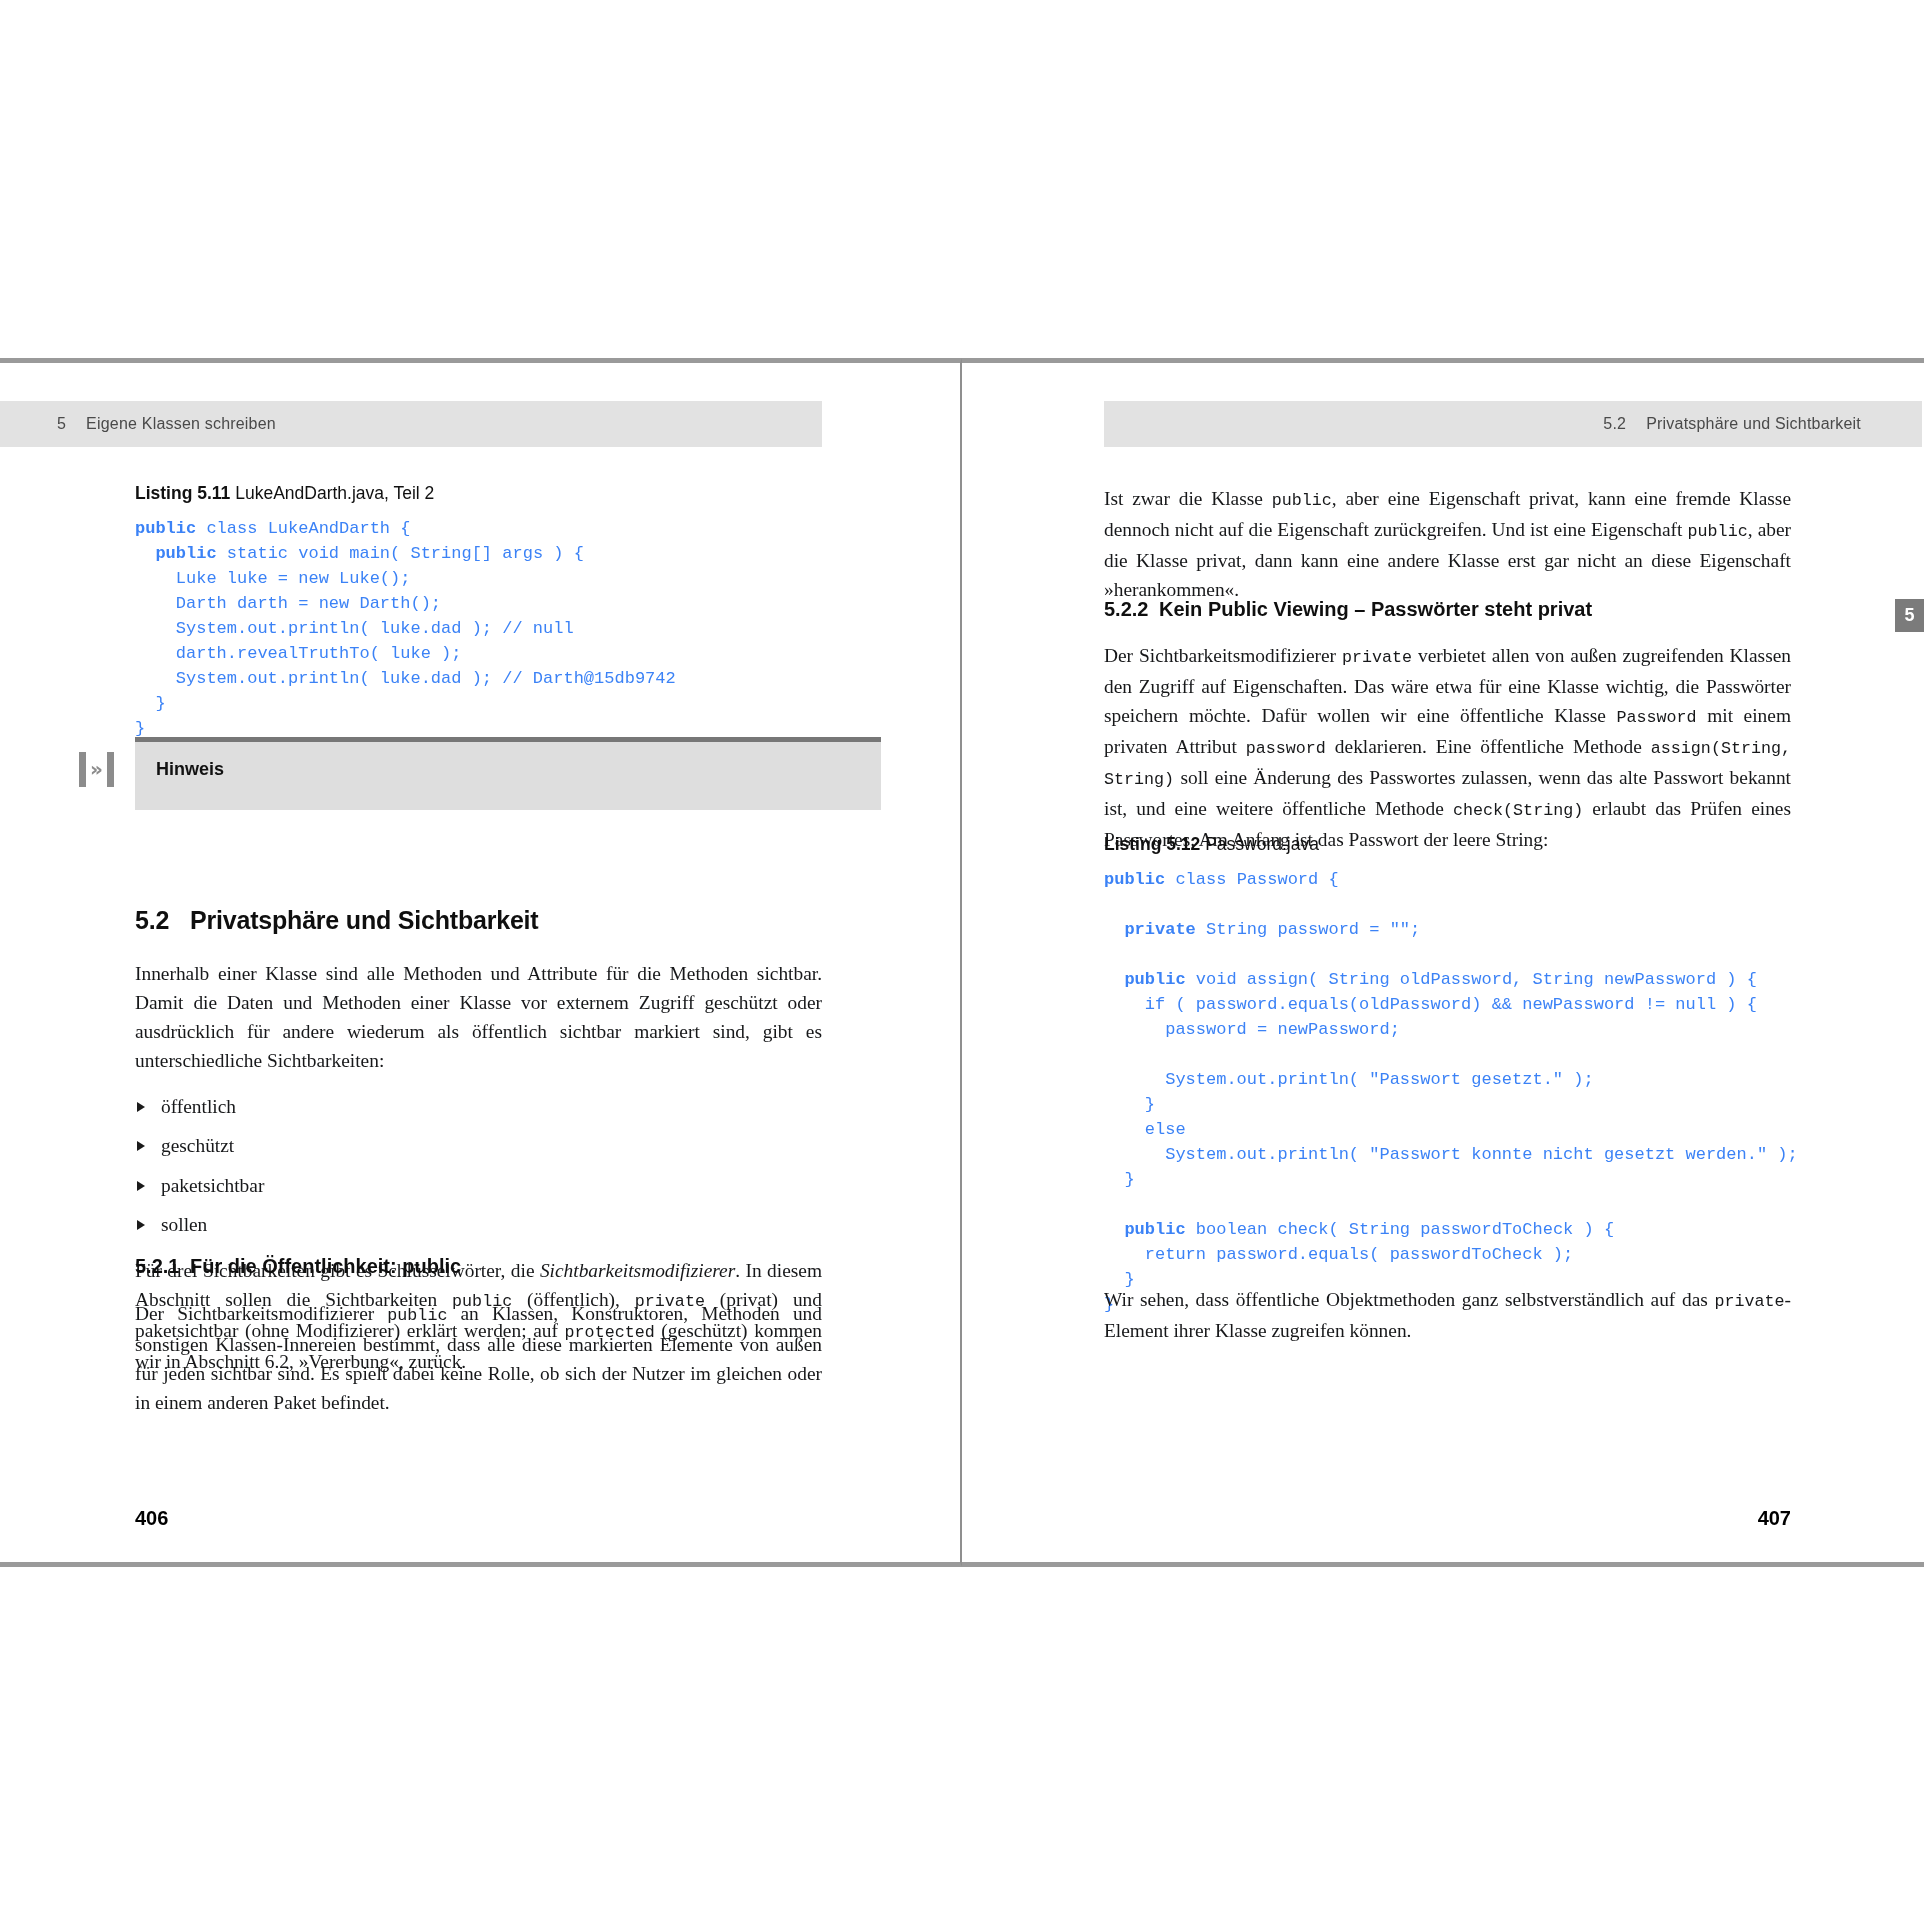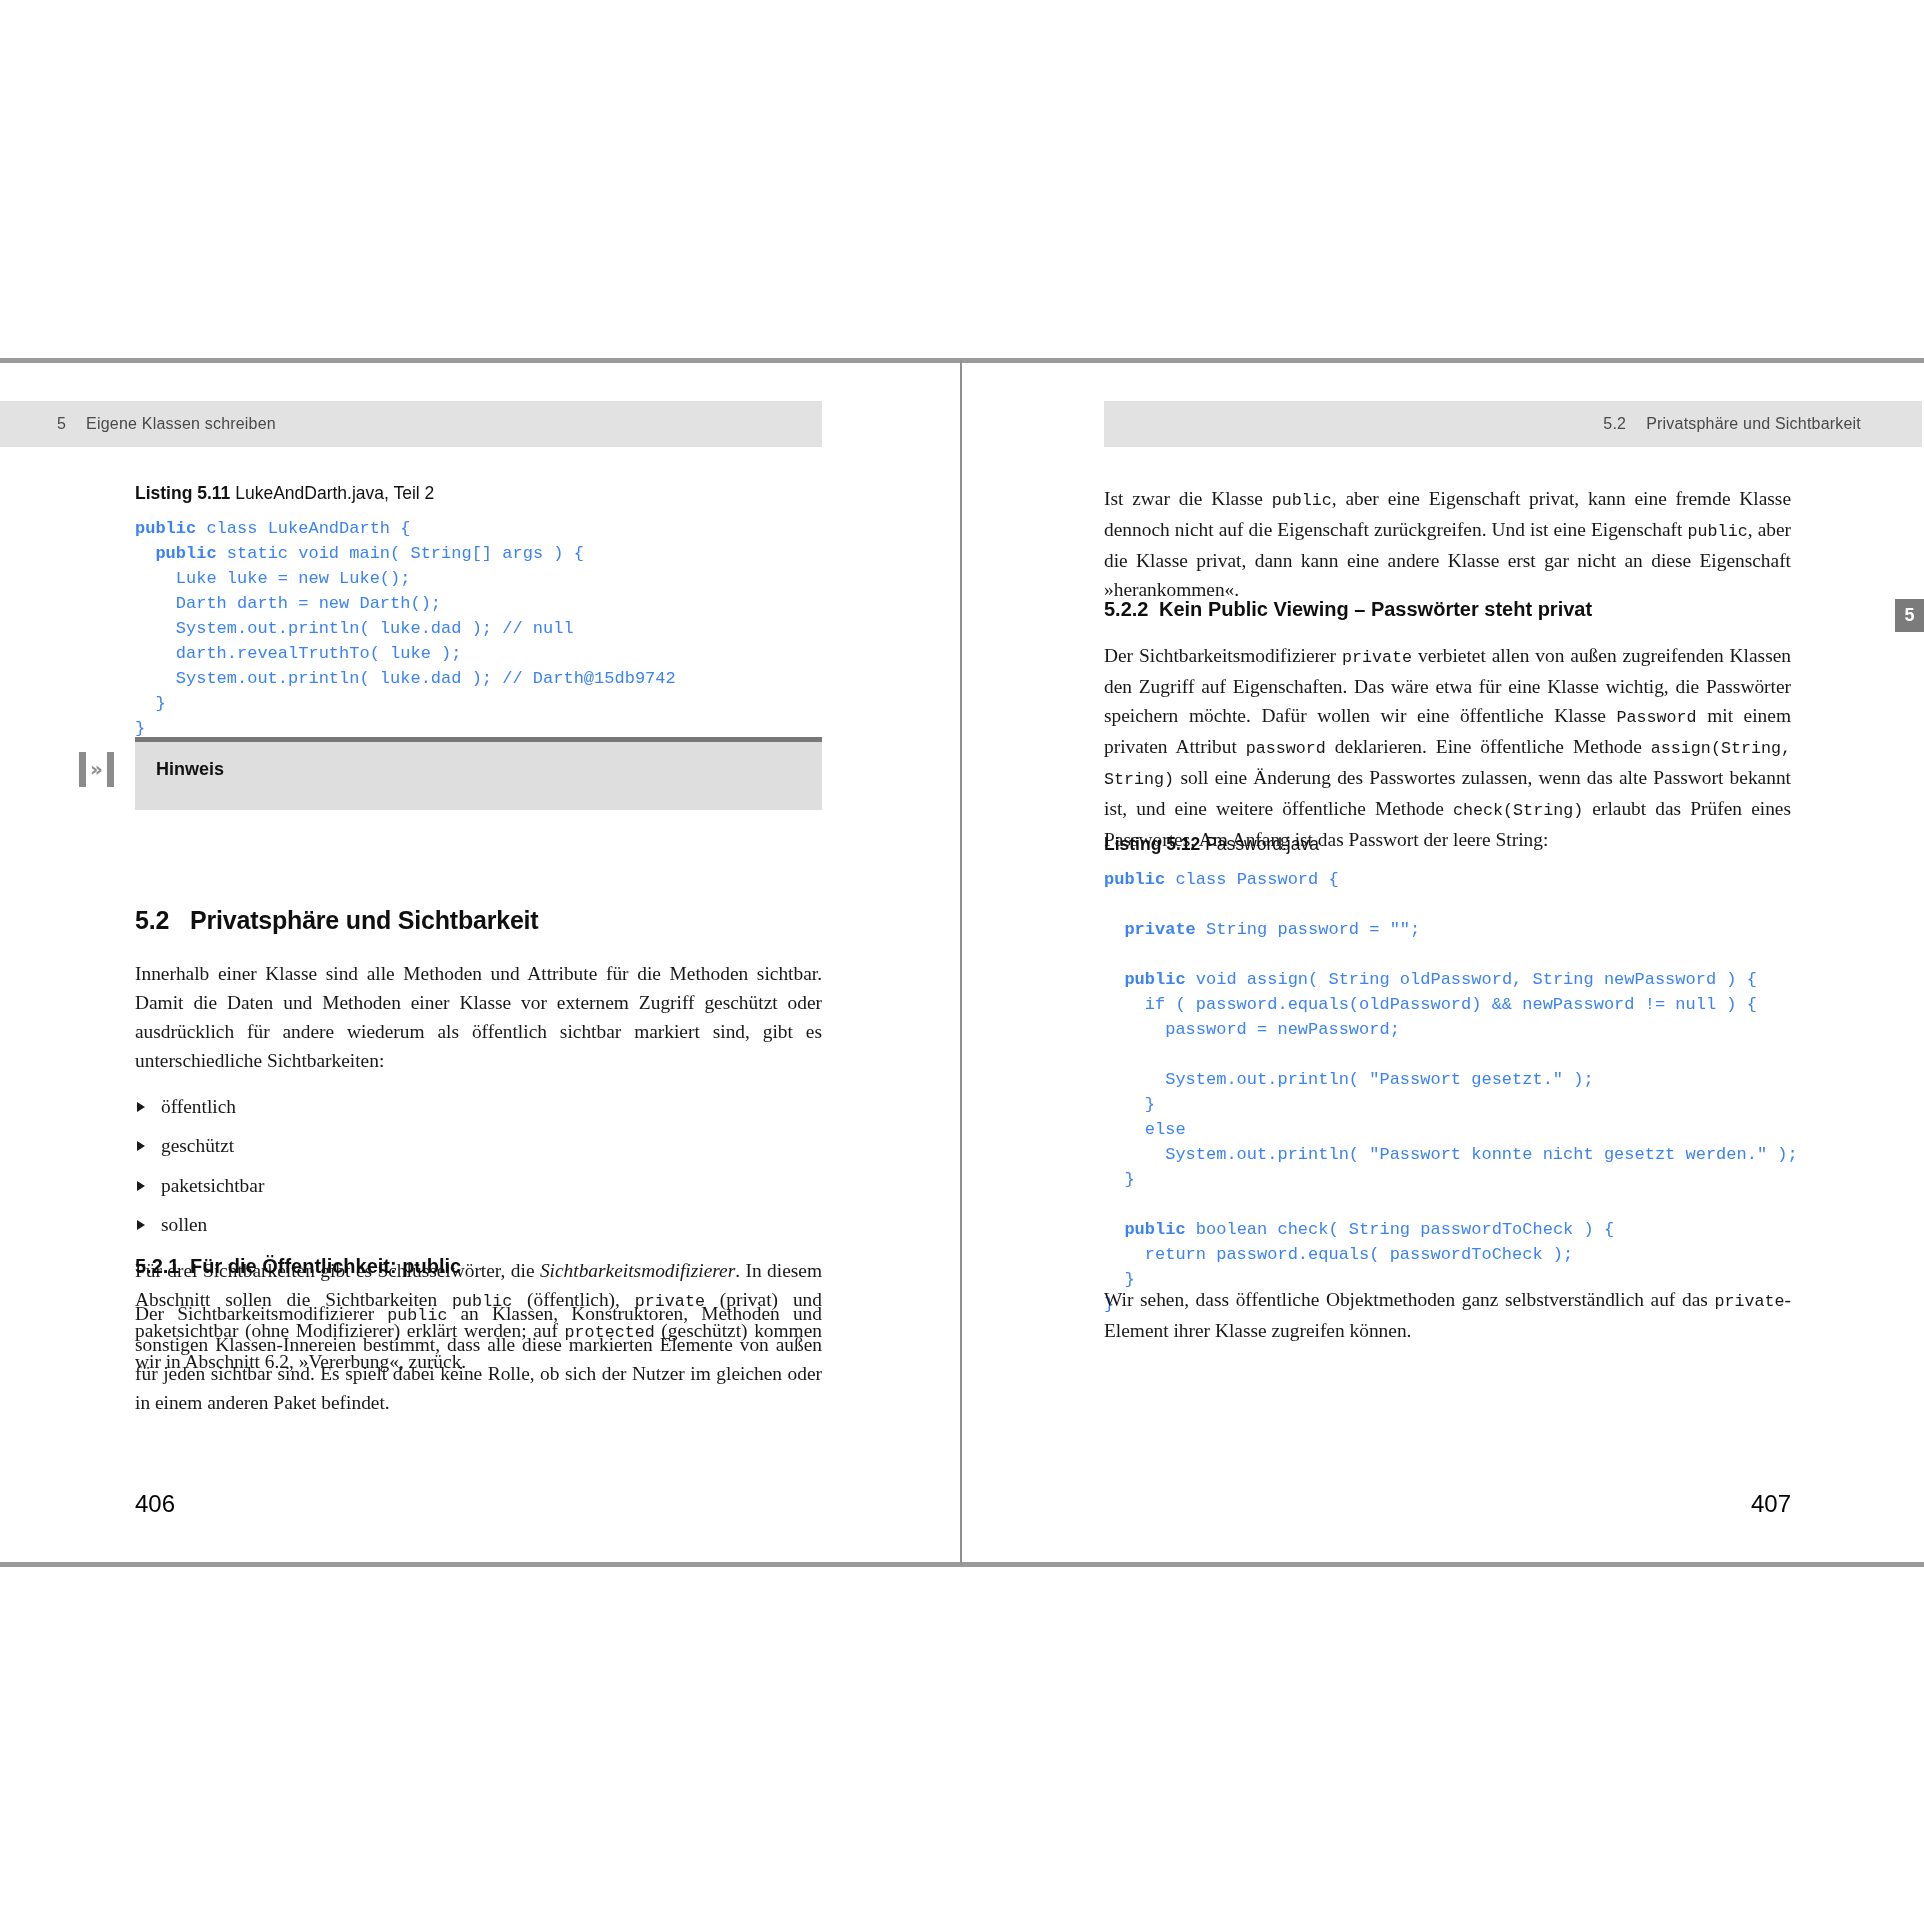--- a/index.html
+++ b/index.html
@@ -122,21 +122,21 @@
     line-height: 25px;
     color: #3b82f6;
     white-space: pre;
   }
   pre.code b { font-weight: 700; }
 
   
   .note-wrap {
     position: absolute;
     left: 135px;
-    width: 687px;
+    width: 746px;
   }
   .note-box {
     background: #dedede;
     border-top: 5.3px solid #777777;
     padding: 16.7px 21px 20px 21px;
     box-sizing: border-box;
   }
   .note-title {
     font-family: "Liberation Sans", sans-serif;
     font-weight: 700;
@@ -235,24 +235,24 @@
     width: 0;
     height: 0;
     border-left: 8.3px solid #1b1b1b;
     border-top: 5.3px solid transparent;
     border-bottom: 5.3px solid transparent;
   }
 
   
   .folio {
     position: absolute;
-    bottom: 44px;
-    font-family: "Liberation Sans", sans-serif;
-    font-weight: 400;
-    font-size: 24px;
+    bottom: 32px;
+    font-family: "Liberation Sans", sans-serif;
+    font-weight: 700;
+    font-size: 20px;
     color: #000;
   }
   .folio-left { left: 135px; }
   .folio-right { right: 133px; }
 
   
   .chapter-tab {
     position: absolute;
     right: 0;
     top: 236px;

